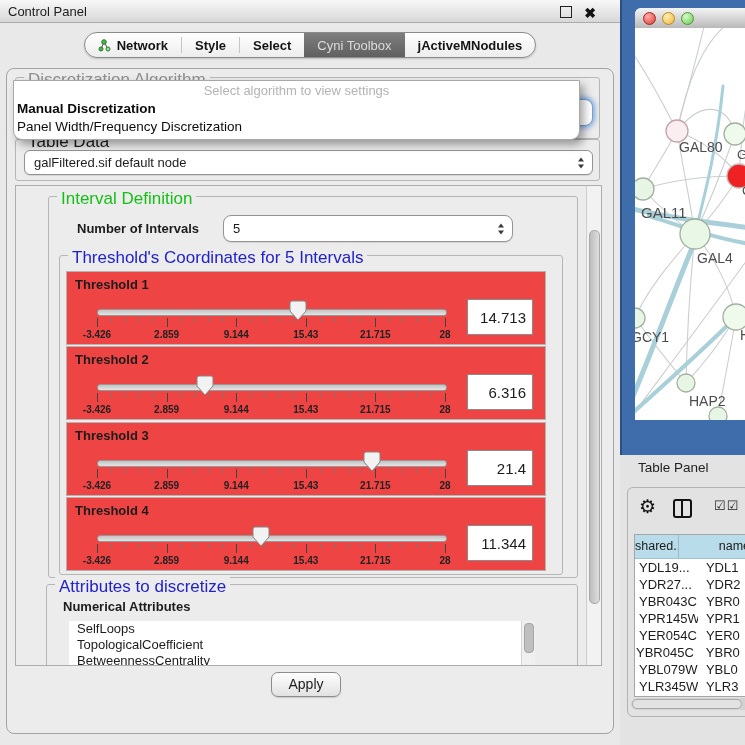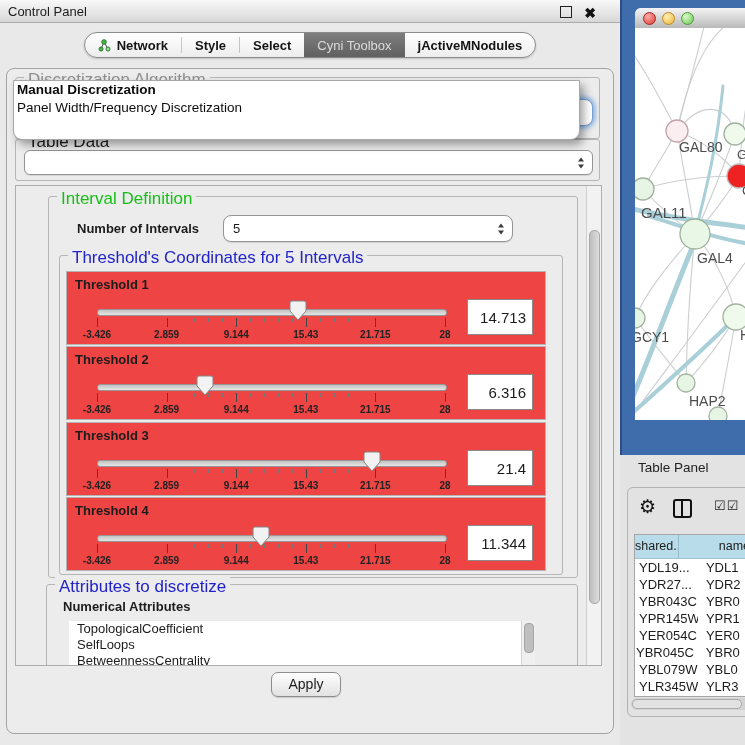--- a/index.html
+++ b/index.html
@@ -137,20 +137,21 @@
 
     <div class="group" style="left:8px;top:8px;width:585px;height:62px;">
       <span class="gtitle" style="color:#8f8f8f;">Discretization Algorithm</span>
       <div class="combo" style="left:8px;top:21px;width:569px;height:27px;border-radius:8px;
            border:1px solid #7aa0cc;box-shadow:0 0 5px 2px rgba(100,155,225,.8);"></div>
     </div>
 
     <div class="group" style="left:8px;top:70px;width:585px;height:42px;">
       <span class="gtitle">Table Data</span>
       <div class="combo" style="left:8px;top:10px;width:569px;height:25px;">
+        <span>galFiltered.sif default node</span>
         <span class="spinner">
             <i class="sp-up"></i>
             <i class="sp-dn"></i>
           </span>
       </div>
     </div>
 
     <div id="scroll-panel">
 
       <div class="group" style="left:32px;top:10px;width:530px;height:382px;">
@@ -355,39 +356,40 @@
             <div class="vfield">11.344</div>
           </div>
         </div>
       </div>
 
       <div class="group" style="left:30px;top:398px;width:532px;height:110px;">
         <span class="gtitle" style="color:#2222cc;">Attributes to discretize</span>
         <span style="position:absolute;left:16px;top:14px;font-size:13px;font-weight:bold;">Numerical Attributes</span>
         <div id="attr-list">
 
-        <div class="attr-item">TopologicalCoefficient</div>
-            <div class="attr-item">SelfLoops</div>
+        <div class="attr-item">SelfLoops</div>
+            <div class="attr-item">TopologicalCoefficient</div>
             <div class="attr-item">BetweennessCentrality</div>
             <div id="attr-vsb">
               <div id="attr-thumb"></div>
             </div>
           </div>
       </div>
 
       <div class="vsb">
         <div class="vsb-thumb" style="top:44px;height:372px;"></div>
       </div>
     </div>
 
     <div id="apply-btn">Apply</div>
 
   </div>
 
   <div id="algo-popup">
+    <div class="pop-prompt">Select algorithm to view settings</div>
     <div class="pop-opt bold">Manual Discretization</div>
     <div class="pop-opt">Panel Width/Frequency Discretization</div>
   </div>
 </div>
 
 <div id="net-frame">
   <div id="net-window">
     <div id="net-titlebar">
       <span class="tl red"></span>
       <span class="tl yel"></span>

